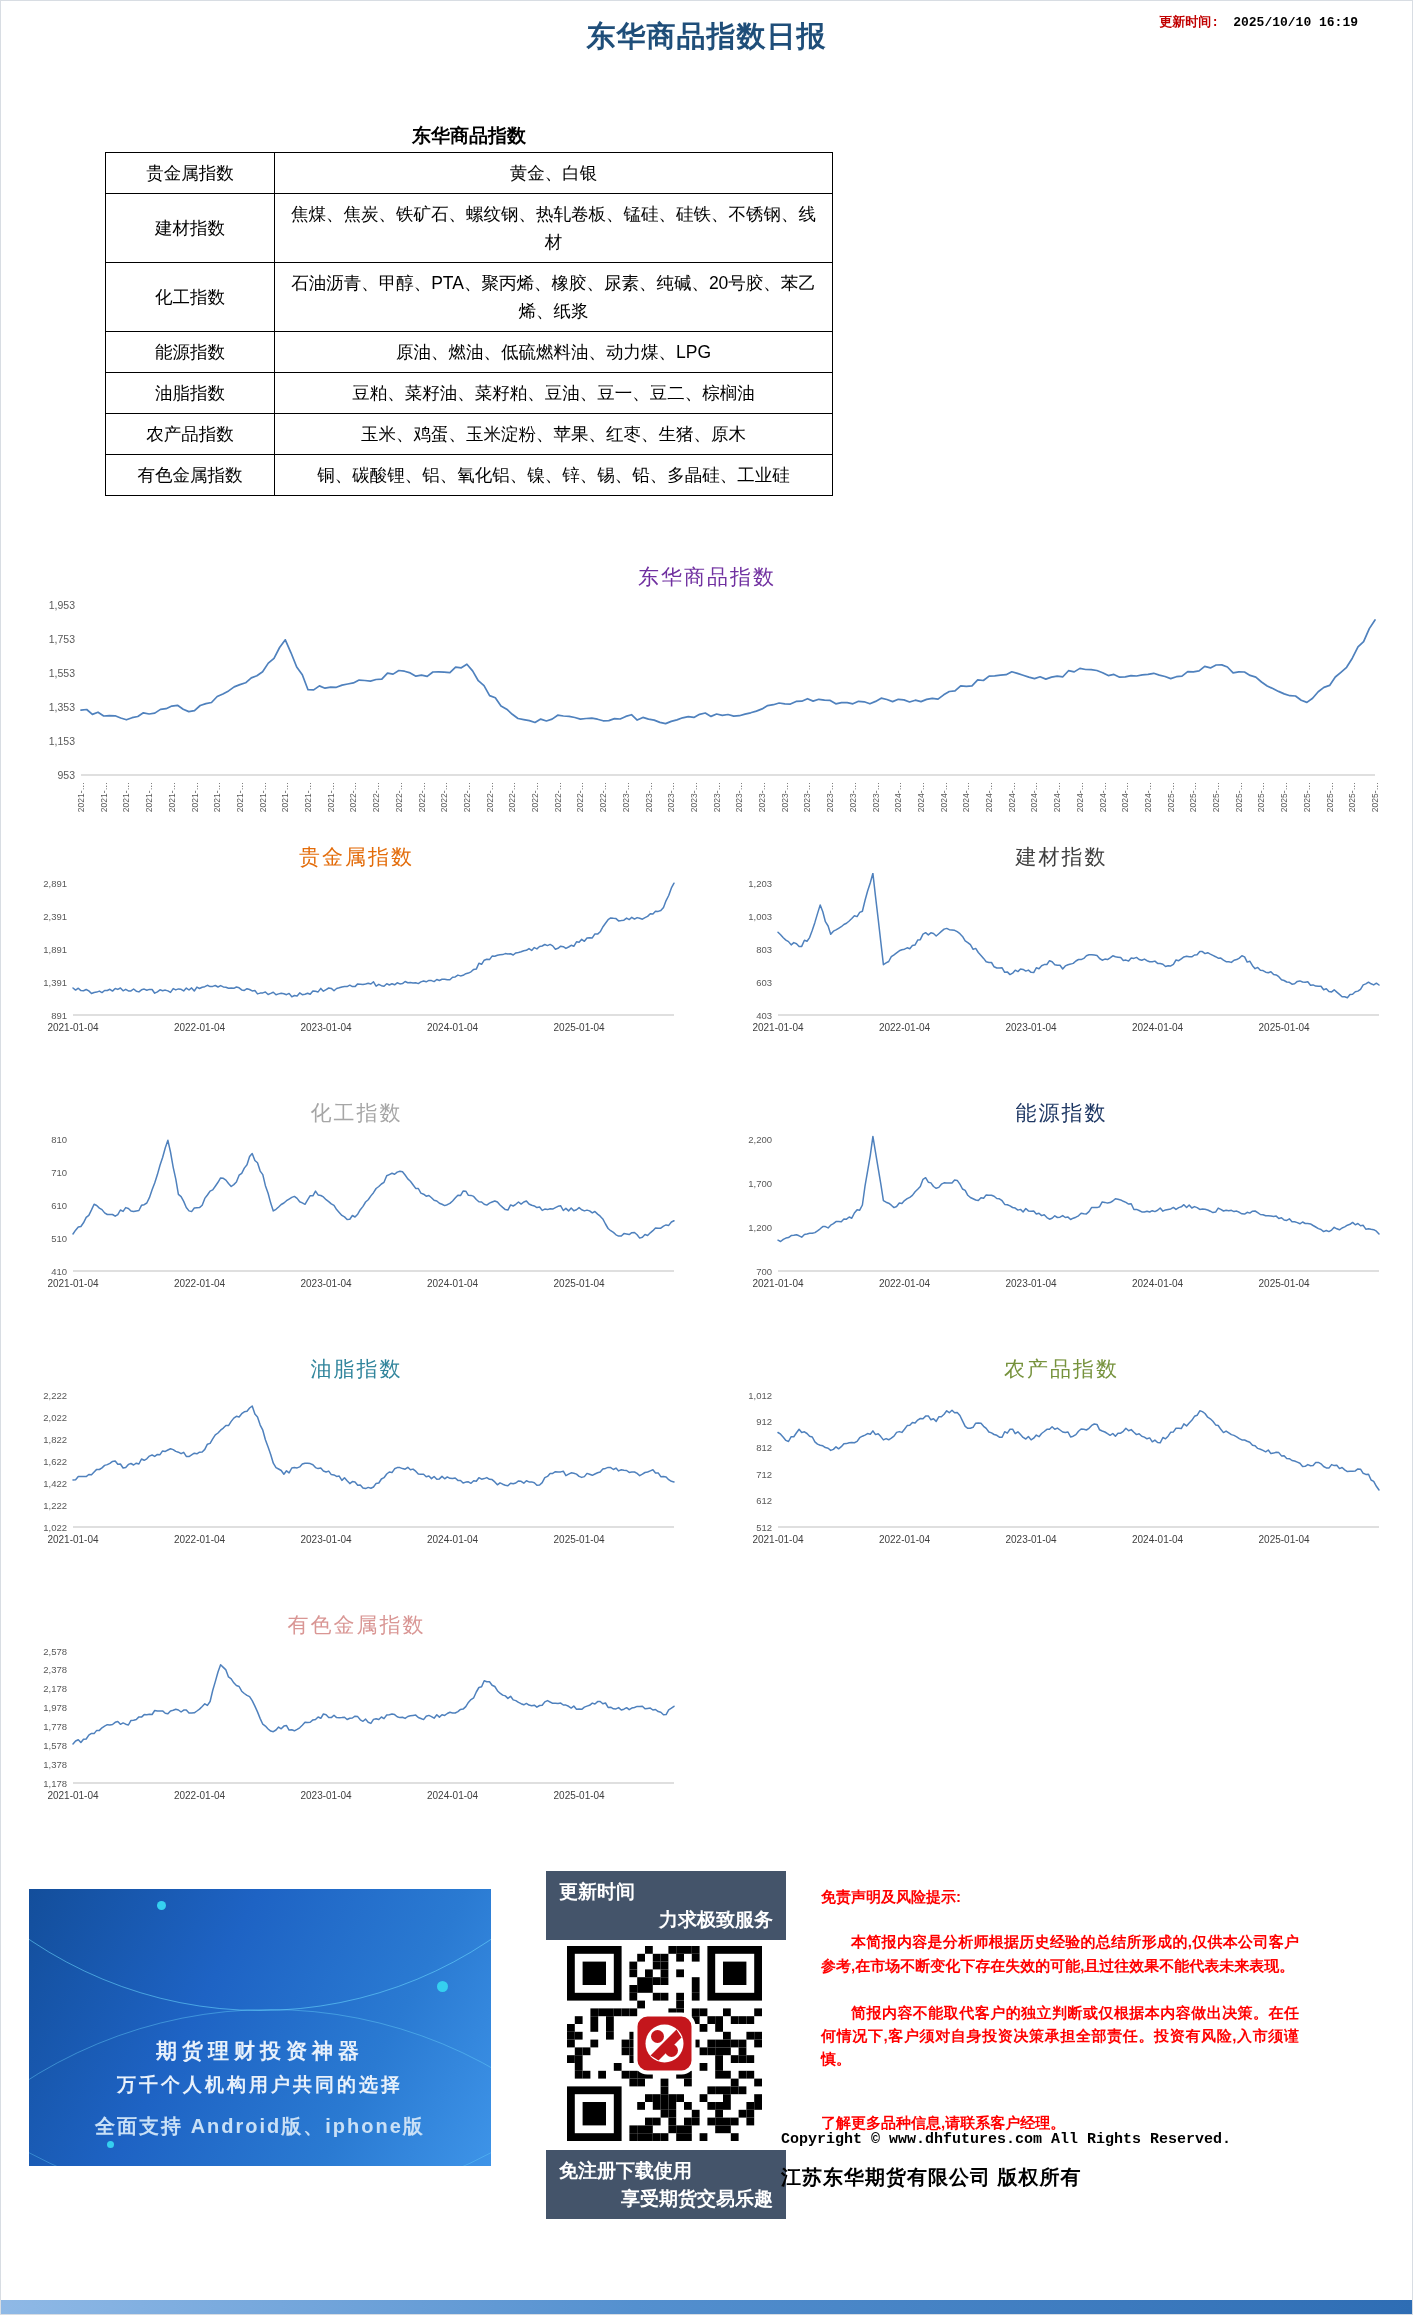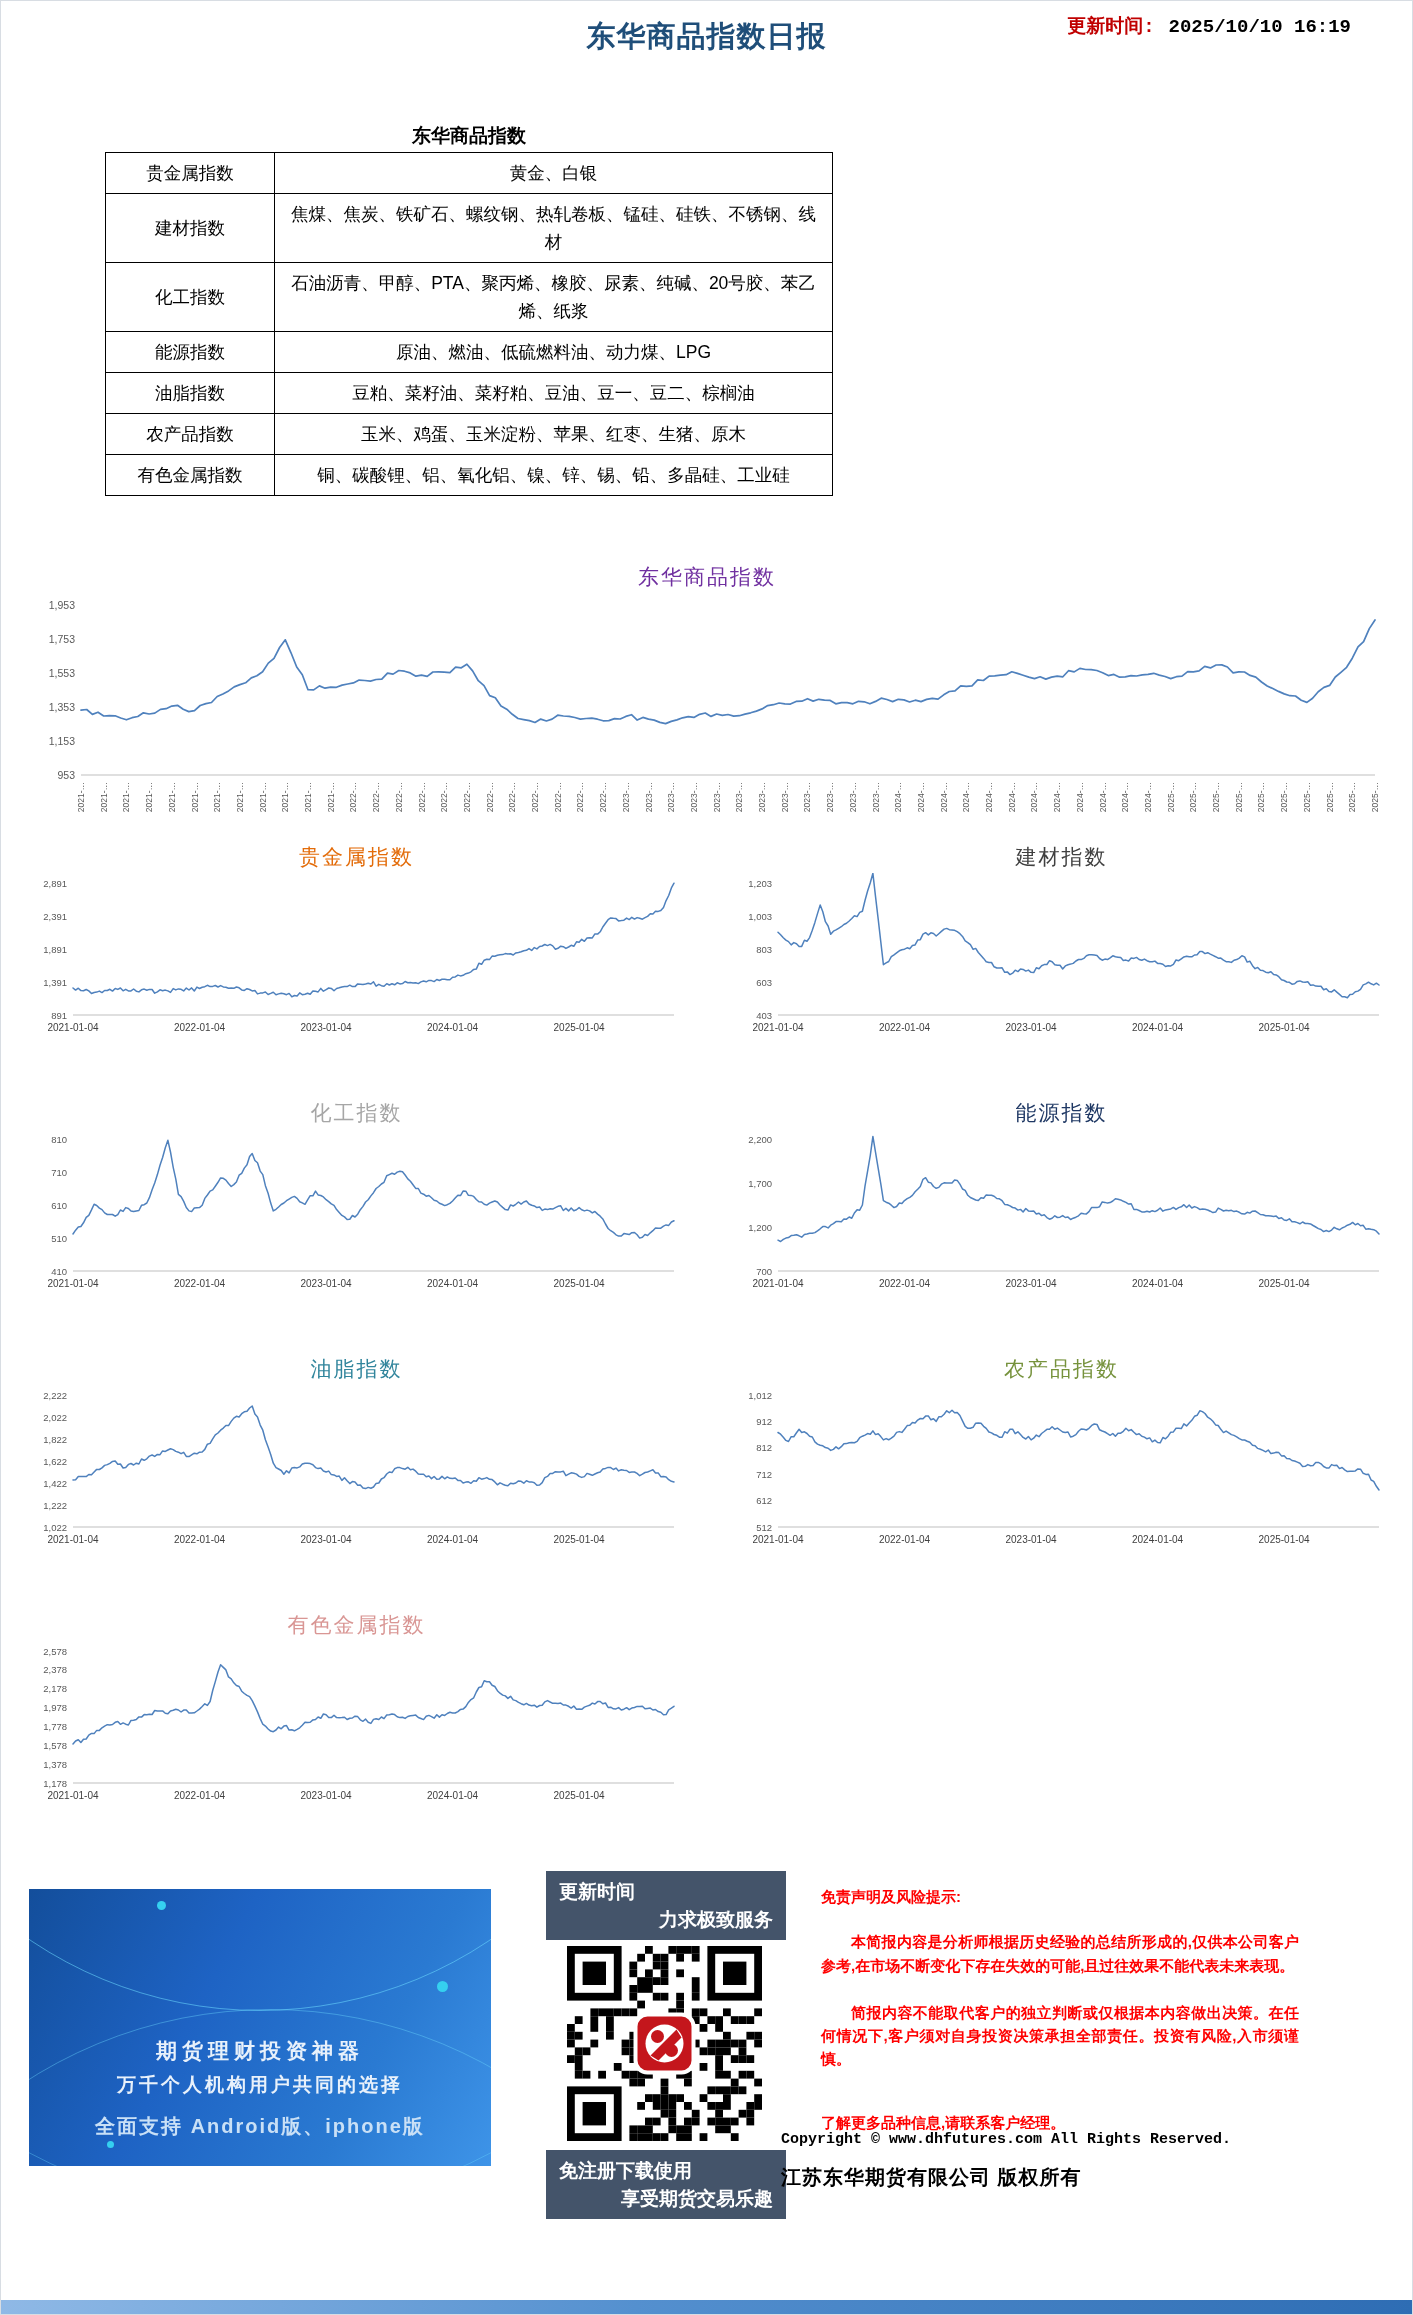--- a/index.html
+++ b/index.html
@@ -1,19 +1,19 @@
 <!DOCTYPE html>
 <html><head>
 <meta charset="utf-8">
 <style>
   html,body{margin:0;padding:0;background:#f2f2f2;}
   .page{position:relative;width:1413px;height:2315px;background:#fff;border:1px solid #d8dde3;
         box-sizing:border-box;font-family:"Liberation Sans","DejaVu Sans",sans-serif;overflow:hidden;}
-  .update{position:absolute;top:12px;right:61px;font-family:"Liberation Mono","DejaVu Sans Mono",monospace;
-          font-size:19px;font-weight:bold;}
+  .update{position:absolute;top:12px;right:54px;font-family:"Liberation Mono","DejaVu Sans Mono",monospace;
+          font-size:13px;font-weight:bold;}
   .update .lbl{color:#c00000;margin-right:14px;}
   .update .val{color:#000;}
   h1.title{position:absolute;top:16px;left:0;width:100%;margin:0;text-align:center;
            font-size:29px;font-weight:bold;color:#1f4e79;letter-spacing:1px;}
   
   .table-wrap{position:absolute;top:122px;left:104px;width:728px;}
   .table-title{text-align:center;font-size:19px;font-weight:bold;color:#000;margin-bottom:3px;}
   table.idx{border-collapse:collapse;width:100%;table-layout:fixed;}
   table.idx td{border:1.6px solid #000;font-size:17.5px;color:#000;text-align:center;
                padding:6px 10px;line-height:1.6;word-break:break-all;}

